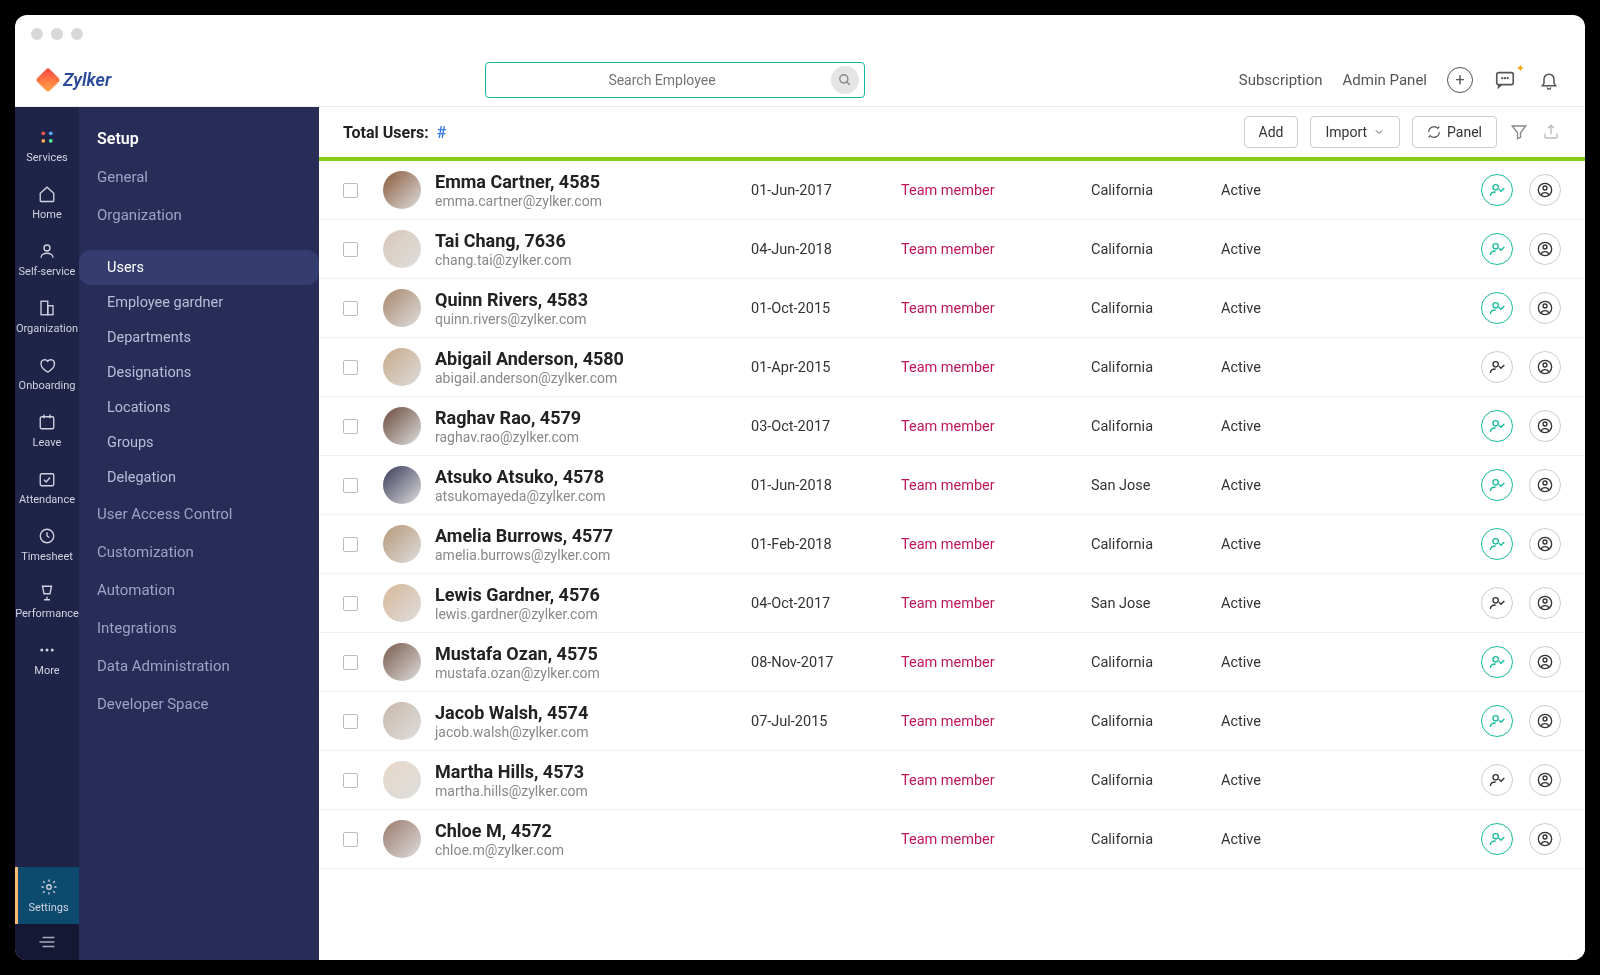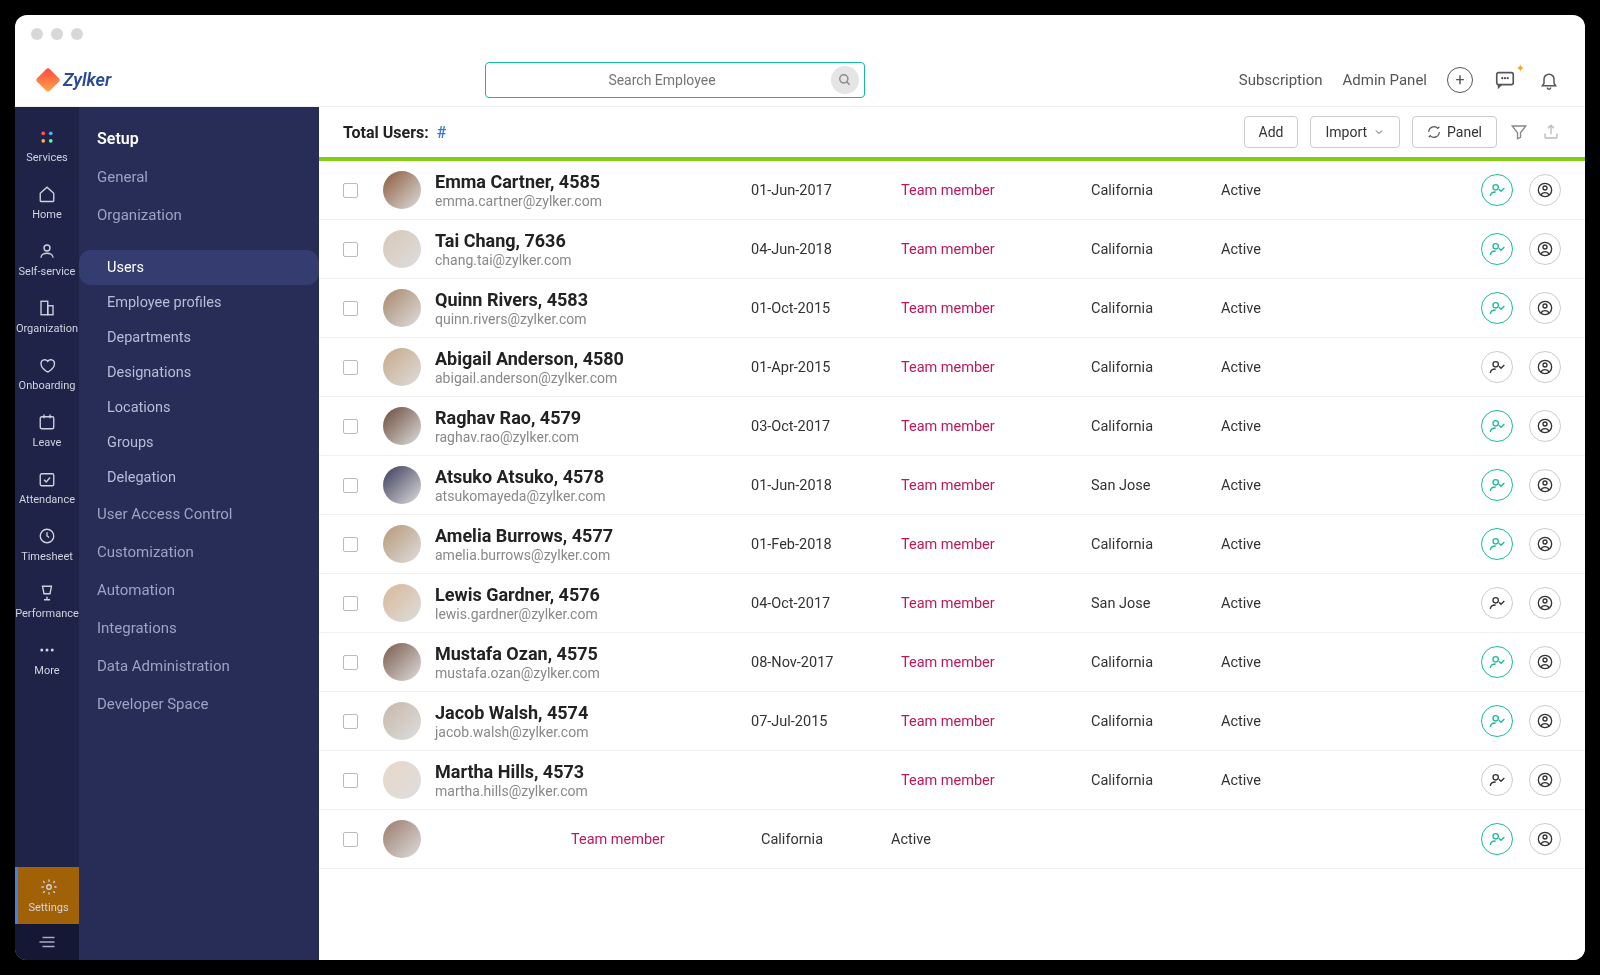--- a/index.html
+++ b/index.html
@@ -13,21 +13,21 @@
 .search-wrap { flex: 1; display: flex; justify-content: center; }
 .search { width: 380px; height: 36px; border: 1px solid #14b8a6; border-radius: 4px; padding: 0 40px 0 14px; font-size: 14px; color: #666; background: #fff; position: relative; text-align: center; }
 .search-box { position: relative; width: 380px; }
 .search-icon-btn { position: absolute; right: 6px; top: 4px; width: 28px; height: 28px; border-radius: 50%; background: #e5e5e5; display: flex; align-items: center; justify-content: center; }
 .top-actions { display: flex; align-items: center; gap: 20px; font-size: 15px; color: #555; }
 .icon-btn { width: 24px; height: 24px; display: flex; align-items: center; justify-content: center; cursor: pointer; color: #555; }
 .icon-circle { width: 26px; height: 26px; border: 1.5px solid #555; border-radius: 50%; display: flex; align-items: center; justify-content: center; font-size: 16px; }
 .body { flex: 1; display: flex; overflow: hidden; }
 .rail { width: 64px; background: #1e2347; display: flex; flex-direction: column; align-items: center; padding-top: 10px; color: #d0d3e0; font-size: 11px; }
 .rail-item { width: 100%; padding: 10px 0; display: flex; flex-direction: column; align-items: center; gap: 4px; cursor: pointer; }
-.rail-item.active { background: #a16207; border-left: 3px solid #3b82f6; }
+.rail-item.active { background: #0c4a6e; border-left: 3px solid #fdba74; }
 .rail-icon { width: 20px; height: 20px; display: flex; align-items: center; justify-content: center; }
 .rail-spacer { flex: 1; }
 .rail-bottom { width: 100%; }
 .rail-collapse { height: 36px; background: #151835; display: flex; align-items: center; justify-content: center; }
 .sidebar { width: 240px; background: #272d57; color: #c0c5e0; padding: 12px 0; overflow-y: auto; }
 .side-head { padding: 10px 18px; font-size: 16px; font-weight: 600; color: #fff; }
 .side-section { padding: 10px 18px; font-size: 15px; color: #9ca3c4; cursor: pointer; }
 .side-item { padding: 9px 18px 9px 28px; font-size: 14.5px; color: #b8bdd8; cursor: pointer; }
 .side-item.active { background: #343c70; color: #fff; border-radius: 12px; margin-top: 16px; }
 .main { flex: 1; background: #fff; display: flex; flex-direction: column; overflow: hidden; }
@@ -218,21 +218,21 @@
         </div>
       </div>
     </div>
 
     <div class="sidebar">
       <div class="side-head">Setup</div>
       <div class="side-section">General</div>
       <div class="side-section">Organization</div>
       <div id="org-items">
           <div class="side-item active">Users</div>
-          <div class="side-item">Employee profiles</div>
+          <div class="side-item">Employee gardner</div>
           <div class="side-item">Departments</div>
           <div class="side-item">Designations</div>
           <div class="side-item">Locations</div>
           <div class="side-item">Groups</div>
           <div class="side-item">Delegation</div>
         </div>
       <div class="side-section">User Access Control</div>
       <div class="side-section">Customization</div>
       <div class="side-section">Automation</div>
       <div class="side-section">Integrations</div>
@@ -591,20 +591,24 @@
                   <path d="M6 20c1-3 4-4 6-4s5 1 6 4"></path>
                 </svg>
               </div>
             </div>
           </div>
           <div class="row">
             <div class="row-chk">
               <div class="chk"></div>
             </div>
             <div class="avatar" style="background:linear-gradient(135deg,#9a7a6a,#ddd)"></div>
+            <div class="name-col">
+              <div class="name">Chloe M, 4572</div>
+              <div class="email">chloe.m@zylker.com</div>
+            </div>
             <div class="date-col"></div>
             <div class="role-col">Team member</div>
             <div class="loc-col">California</div>
             <div class="status-col">Active</div>
             <div class="act-col">
               <div class="act-icon teal">
                 <svg width="16" height="16" viewBox="0 0 24 24" fill="none" stroke="currentColor" stroke-width="2">
                   <circle cx="10" cy="8" r="4"></circle>
                   <path d="M2 21c0-4 4-6 8-6M15 11l3 3 5-5"></path>
                 </svg>

